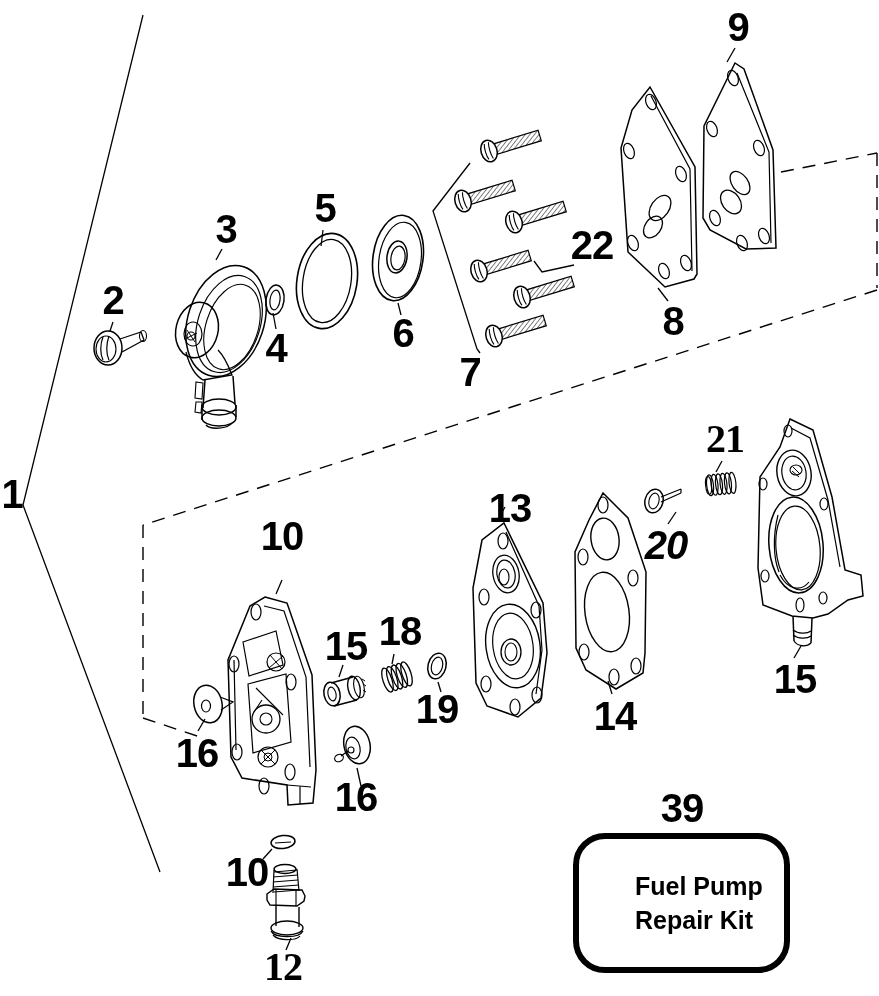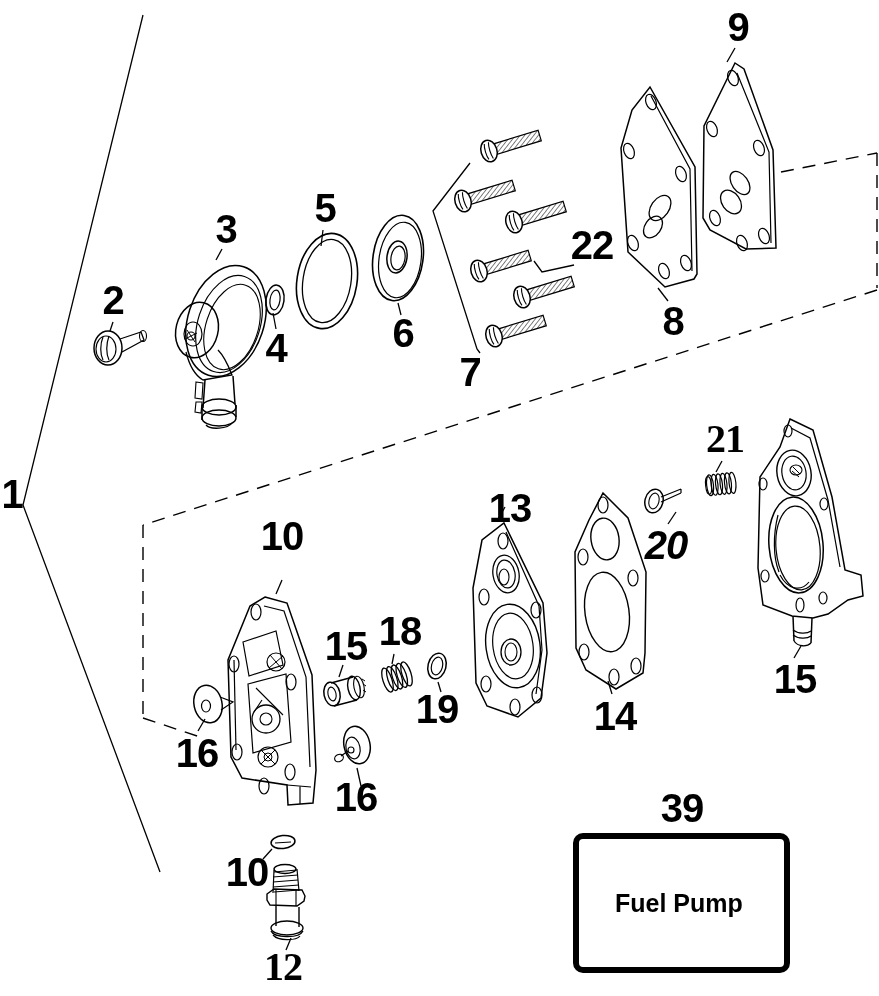--- a/index.html
+++ b/index.html
@@ -3,23 +3,23 @@
 <meta charset="utf-8">
 <style>
   html,body{margin:0;padding:0;background:#fff;}
   .stage{position:relative;width:879px;height:996px;background:#fff;overflow:hidden;
          font-family:"Liberation Sans",sans-serif;}
   .stage svg{position:absolute;left:0;top:0;}
   .callout{position:absolute;transform:translate(-50%,-50%);
            font-family:"Liberation Sans",sans-serif;font-weight:bold;font-size:40px;
            color:#000;letter-spacing:-1px;white-space:nowrap;line-height:1;}
   .kit-box{position:absolute;left:573px;top:833px;width:217px;height:140px;
-           box-sizing:border-box;border:6px solid #000;border-radius:10px;
+           box-sizing:border-box;border:6px solid #000;border-radius:32px;
            display:flex;flex-direction:column;justify-content:center;
-           padding-left:36px;}
+           padding-left:56px;}
   .kit-box .kit-line{font-weight:bold;font-size:25px;line-height:34px;color:#000;}
 </style>
 </head>
 <body>
 
 <div class="stage">
 
 <svg width="879" height="996" viewBox="0 0 879 996">
   <defs>
     <pattern id="thr" width="3.6" height="3.6" patternUnits="userSpaceOnUse" patternTransform="rotate(55)">
@@ -333,15 +333,16 @@
   <div class="callout" style="left:346px;top:646px;">15</div>
   <div class="callout" style="left:400px;top:631px;">18</div>
   <div class="callout" style="left:437px;top:709px;">19</div>
   <div class="callout" style="left:666px;top:545px;font-style:italic;">20</div>
   <div class="callout" style="left:725px;top:439px;font-family:Liberation Serif, serif;">21</div>
   <div class="callout" style="left:576px;top:245px;margin-left:16px;">22</div>
   <div class="callout" style="left:682px;top:808px;">39</div>
 
   <div class="kit-box">
     <div class="kit-line">Fuel Pump</div>
+    <div class="kit-line">Repair Kit</div>
   </div>
 
 </div>
 
 </body></html>

